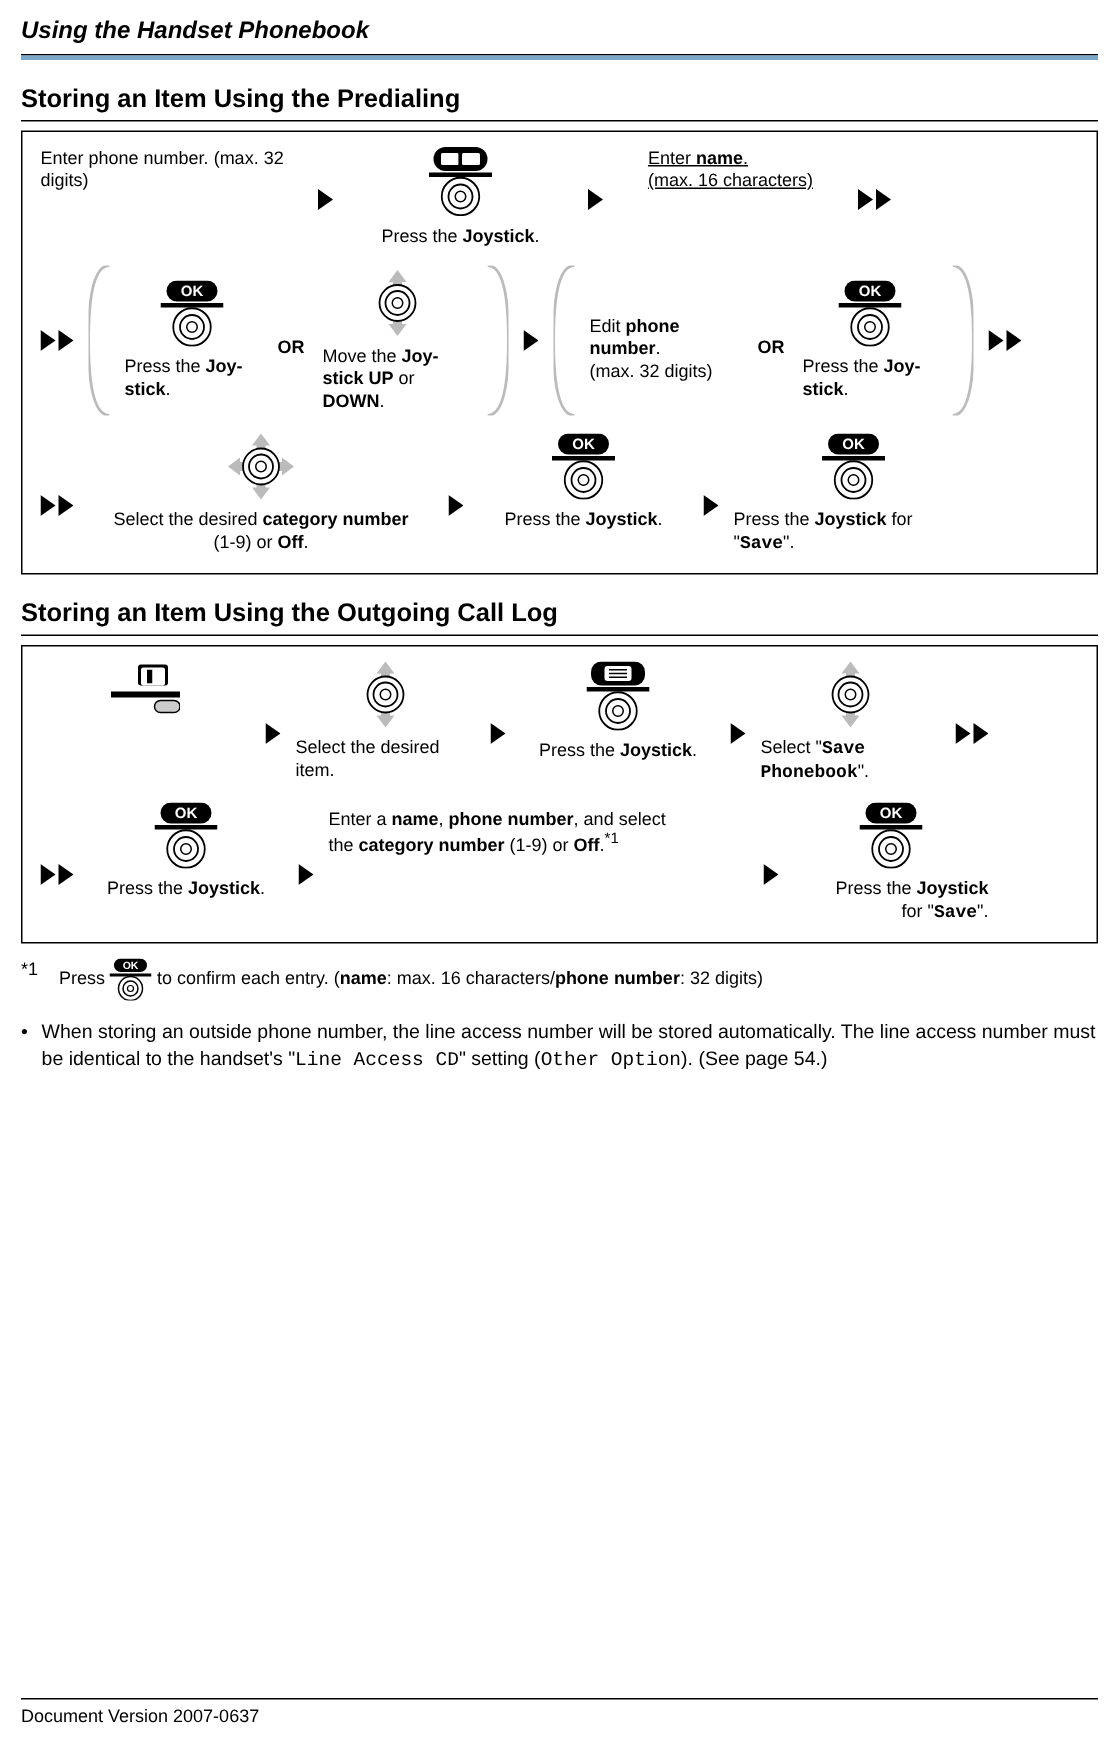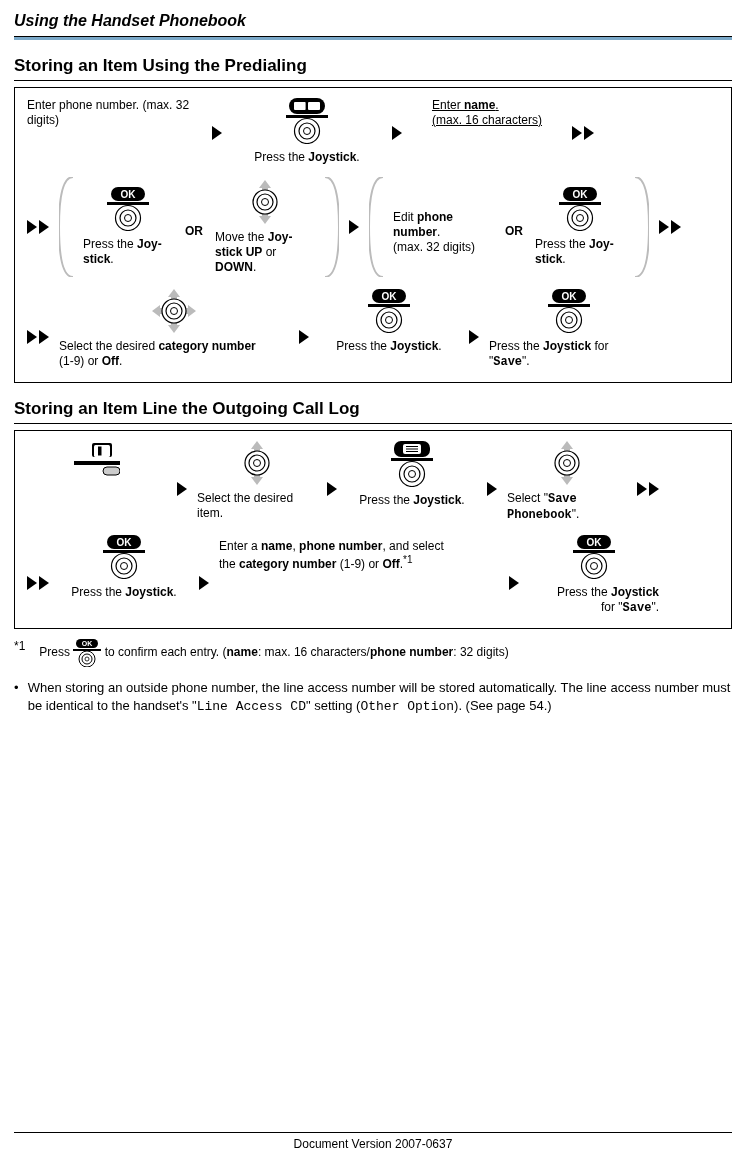--- a/index.html
+++ b/index.html
@@ -64,21 +64,21 @@
   .footnote .lbl { display:inline-block; width: 22px; vertical-align: top; }
   .footnote .txt { display:inline-block; width: 680px; vertical-align: top; }
   .bullet-para { display:flex; gap:8px; font-size:13px; line-height:1.35; margin-top:8px; }
   .bullet-para .dot { width:10px; }
   .footer {
     position: absolute;
     bottom: 12px;
     left: 14px;
     right: 14px;
     display: flex;
-    justify-content: center;
+    justify-content: flex-start;
     font-size: 12px;
     padding-top: 4px;
     border-top: 1px solid #000;
   }
   .mono { font-family: "Courier New", monospace; }
   b { font-weight: bold; }
 </style>
 </head>
 <body>
 
@@ -260,21 +260,21 @@
         </svg>
       </div>
   </div>
 
   <div class="row">
     <div class="arrow">
         <svg width="22" height="14">
           <use href="#arr2"></use>
         </svg>
       </div>
-    <div class="cell" style="width:230px;">
+    <div class="cell" style="width:230px;text-align:center;">
       <svg width="44" height="44">
           <use href="#joy-4way"></use>
         </svg>
       <div class="caption">Select the desired <b>category number</b><br>(1-9) or <b>Off</b>.</div>
     </div>
     <div class="arrow">
         <svg width="10" height="14">
           <use href="#arr1"></use>
         </svg>
       </div>
@@ -292,21 +292,21 @@
     <div class="cell" style="width:160px;">
       <svg width="42" height="44">
           <use href="#joy-ok"></use>
         </svg>
       <div class="caption">Press the <b>Joystick</b> for<br>"<span class="mono"><b>Save</b></span>".</div>
     </div>
   </div>
 
 </div>
 
-<div class="section-heading">Storing an Item Line the Outgoing Call Log</div>
+<div class="section-heading">Storing an Item Using the Outgoing Call Log</div>
 <div class="section-underline"></div>
 
 <div class="proc-box">
 
   <div class="row">
     <div class="cell" style="width:140px;">
       <svg width="46" height="36">
           <use href="#softkey-right"></use>
         </svg>
     </div>

